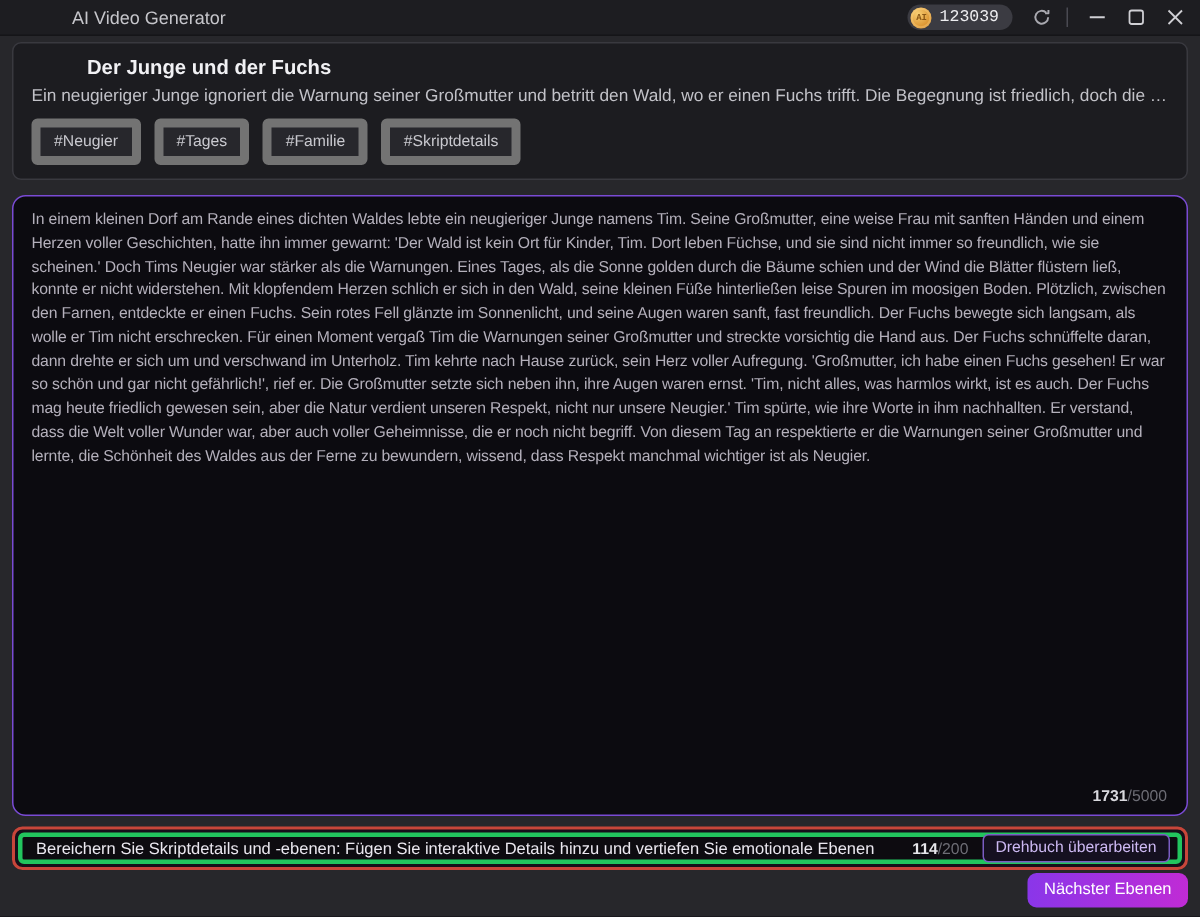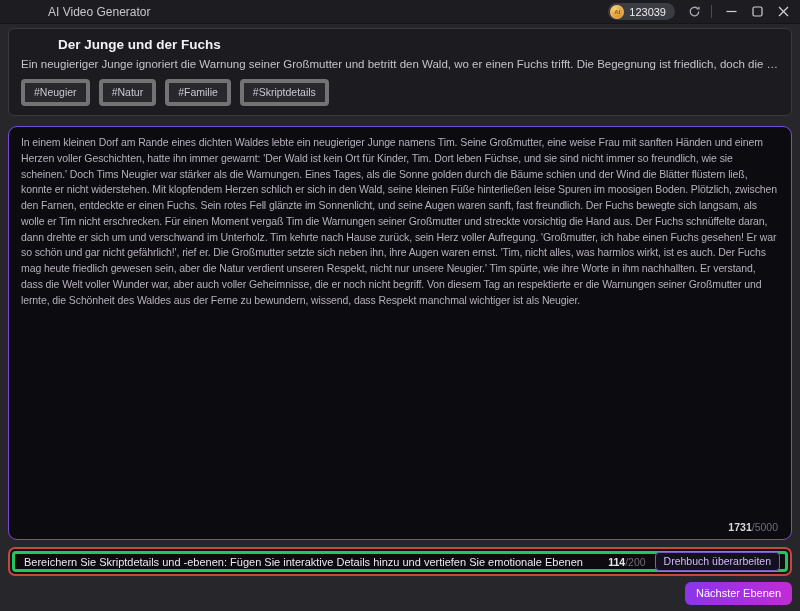--- a/index.html
+++ b/index.html
@@ -11,21 +11,21 @@
     overflow:hidden;
     position:relative;
   }
   
   .titlebar {
     height:24px; background:#1d1d21; border-bottom:1px solid #151518;
     display:flex; align-items:center; justify-content:space-between;
     padding:0 4px 0 8px; user-select:none;
   }
   .app-title { font-size:12px; color:#c6c6cb;margin-left:40px; }
-  .titlebar-right { display:flex; align-items:center; }
+  .titlebar-right { display:flex; align-items:center;font-family:Liberation Mono, monospace; }
   .credits-pill {
     display:flex; align-items:center; gap:5px;
     background:#3b3b42; border-radius:9px; height:17px;
     padding:1px 9px 1px 2px; margin-right:8px;
   }
   .coin {
     width:14px; height:14px; border-radius:50%;
     background:radial-gradient(circle at 35% 30%, #f8cd72, #d9912e 70%, #b96f1d);
     box-shadow:inset 0 0 0 1.5px rgba(255,220,150,.35);
     display:flex; align-items:center; justify-content:center;
@@ -46,21 +46,21 @@
     padding:8px 12px 9px;
   }
   .story-title { font-size:13.5px; font-weight:bold; color:#f1f1f4; margin-bottom:6px;padding-left:37px; }
   .story-desc {
     font-size:11.5px; color:#c2c2c8;
     white-space:nowrap; overflow:hidden; text-overflow:ellipsis;
   }
   .tags-row { display:flex; gap:9px; margin-top:9px; }
   .tag {
     font-size:10.5px; color:#c9c9cf; background:#27272c;
-    border:4px solid #737373; border-radius:4px; padding:3px 9px 4px;
+    border:6px solid #737373; border-radius:4px; padding:3px 9px 4px;
   }
   
   .editor-wrap {
     margin-top:10px; height:414px; position:relative;
     background:#0c0b10; border:1.5px solid #7a4bd4; border-radius:9px;
     padding:8px 12px 24px;
   }
   .script-textarea {
     width:100%; height:100%; background:transparent; border:none; outline:none;
     resize:none; color:#b4b0bb; font-size:10.5px; line-height:1.5;
@@ -137,21 +137,21 @@
 </div>
 
 <div class="content">
 
 
   <div class="story-card">
     <div class="story-title">Der Junge und der Fuchs</div>
     <div class="story-desc">Ein neugieriger Junge ignoriert die Warnung seiner Großmutter und betritt den Wald, wo er einen Fuchs trifft. Die Begegnung ist friedlich, doch die Großmutter lehrt ihn, dass Respekt vor der Natur wichtiger ist...</div>
     <div class="tags-row">
         <span class="tag">#Neugier</span>
-        <span class="tag">#Natur</span>
+        <span class="tag">#Tages</span>
         <span class="tag">#Familie</span>
         <span class="tag">#Skriptdetails</span>
       </div>
   </div>
 
   <div class="editor-wrap">
     <textarea class="script-textarea" spellcheck="false" style="">In einem kleinen Dorf am Rande eines dichten Waldes lebte ein neugieriger Junge namens Tim. Seine Großmutter, eine weise Frau mit sanften Händen und einem Herzen voller Geschichten, hatte ihn immer gewarnt: 'Der Wald ist kein Ort für Kinder, Tim. Dort leben Füchse, und sie sind nicht immer so freundlich, wie sie scheinen.' Doch Tims Neugier war stärker als die Warnungen. Eines Tages, als die Sonne golden durch die Bäume schien und der Wind die Blätter flüstern ließ, konnte er nicht widerstehen. Mit klopfendem Herzen schlich er sich in den Wald, seine kleinen Füße hinterließen leise Spuren im moosigen Boden. Plötzlich, zwischen den Farnen, entdeckte er einen Fuchs. Sein rotes Fell glänzte im Sonnenlicht, und seine Augen waren sanft, fast freundlich. Der Fuchs bewegte sich langsam, als wolle er Tim nicht erschrecken. Für einen Moment vergaß Tim die Warnungen seiner Großmutter und streckte vorsichtig die Hand aus. Der Fuchs schnüffelte daran, dann drehte er sich um und verschwand im Unterholz. Tim kehrte nach Hause zurück, sein Herz voller Aufregung. 'Großmutter, ich habe einen Fuchs gesehen! Er war so schön und gar nicht gefährlich!', rief er. Die Großmutter setzte sich neben ihn, ihre Augen waren ernst. 'Tim, nicht alles, was harmlos wirkt, ist es auch. Der Fuchs mag heute friedlich gewesen sein, aber die Natur verdient unseren Respekt, nicht nur unsere Neugier.' Tim spürte, wie ihre Worte in ihm nachhallten. Er verstand, dass die Welt voller Wunder war, aber auch voller Geheimnisse, die er noch nicht begriff. Von diesem Tag an respektierte er die Warnungen seiner Großmutter und lernte, die Schönheit des Waldes aus der Ferne zu bewundern, wissend, dass Respekt manchmal wichtiger ist als Neugier.</textarea>
     <div class="char-counter"><b>1731</b><span>/5000</span></div>
   </div>
 

